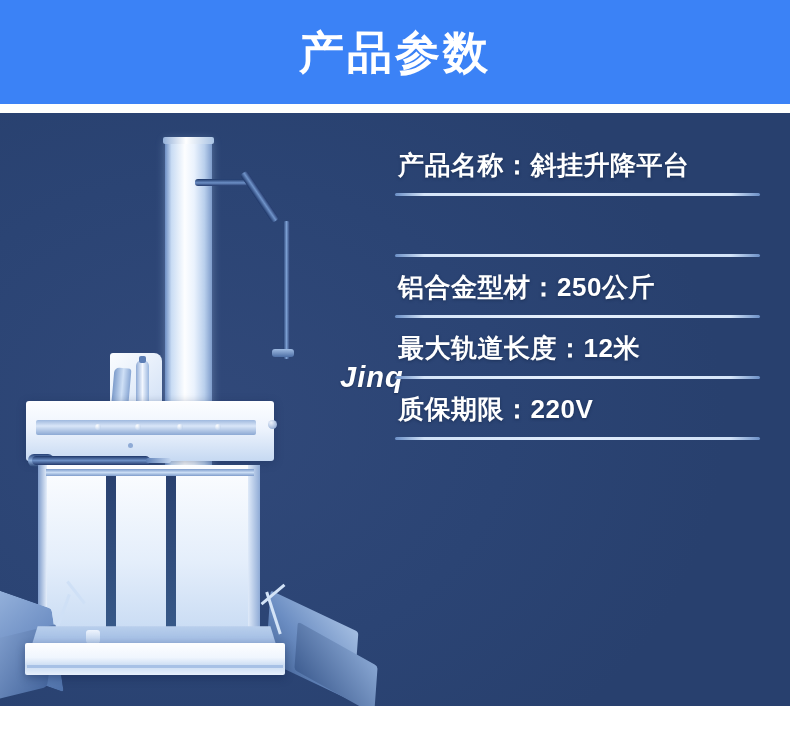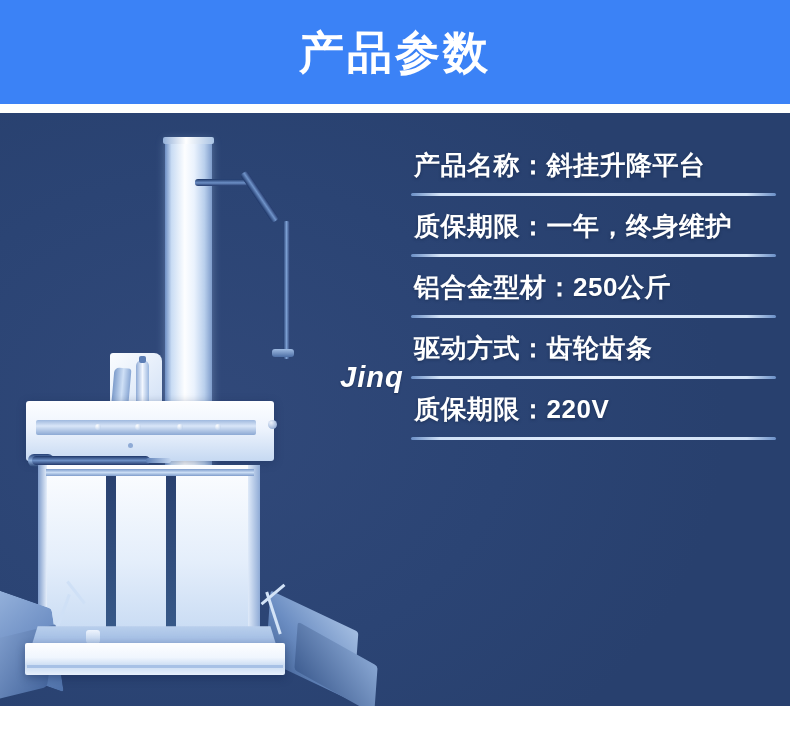--- a/index.html
+++ b/index.html
@@ -442,21 +442,20 @@
   
   .spec-list {
     position: absolute;
     left: 395px;
     top: 22px;
     width: 365px;
   }
   .spec-row {
     position: relative;
     height: 61px;
-    margin-left: 16px;
   }
   .spec-text {
     position: absolute;
     left: 3px;
     bottom: 13px;
     color: #ffffff;
     font-size: 26px;
     font-weight: bold;
     letter-spacing: 0.5px;
     white-space: nowrap;
@@ -540,34 +539,33 @@
     <div class="watermark">Jinq</div>
 
     <div class="spec-list">
 
       <div class="spec-row">
         <div class="spec-text">产品名称：斜挂升降平台</div>
         <div class="spec-divider"></div>
       </div>
 
       <div class="spec-row">
-        <div class="spec-text">质保期限：一年，终身维护</div>
         <div class="spec-divider"></div>
       </div>
 
       <div class="spec-row">
         <div class="spec-text">铝合金型材：250公斤</div>
         <div class="spec-divider"></div>
       </div>
 
-
       <div class="spec-row">
-        <div class="spec-text">驱动方式：齿轮齿条</div>
+        <div class="spec-text">最大轨道长度：12米</div>
         <div class="spec-divider"></div>
       </div>
+
 
       <div class="spec-row">
         <div class="spec-text">质保期限：220V</div>
         <div class="spec-divider"></div>
       </div>
 
 
     </div>
   </div>
 

